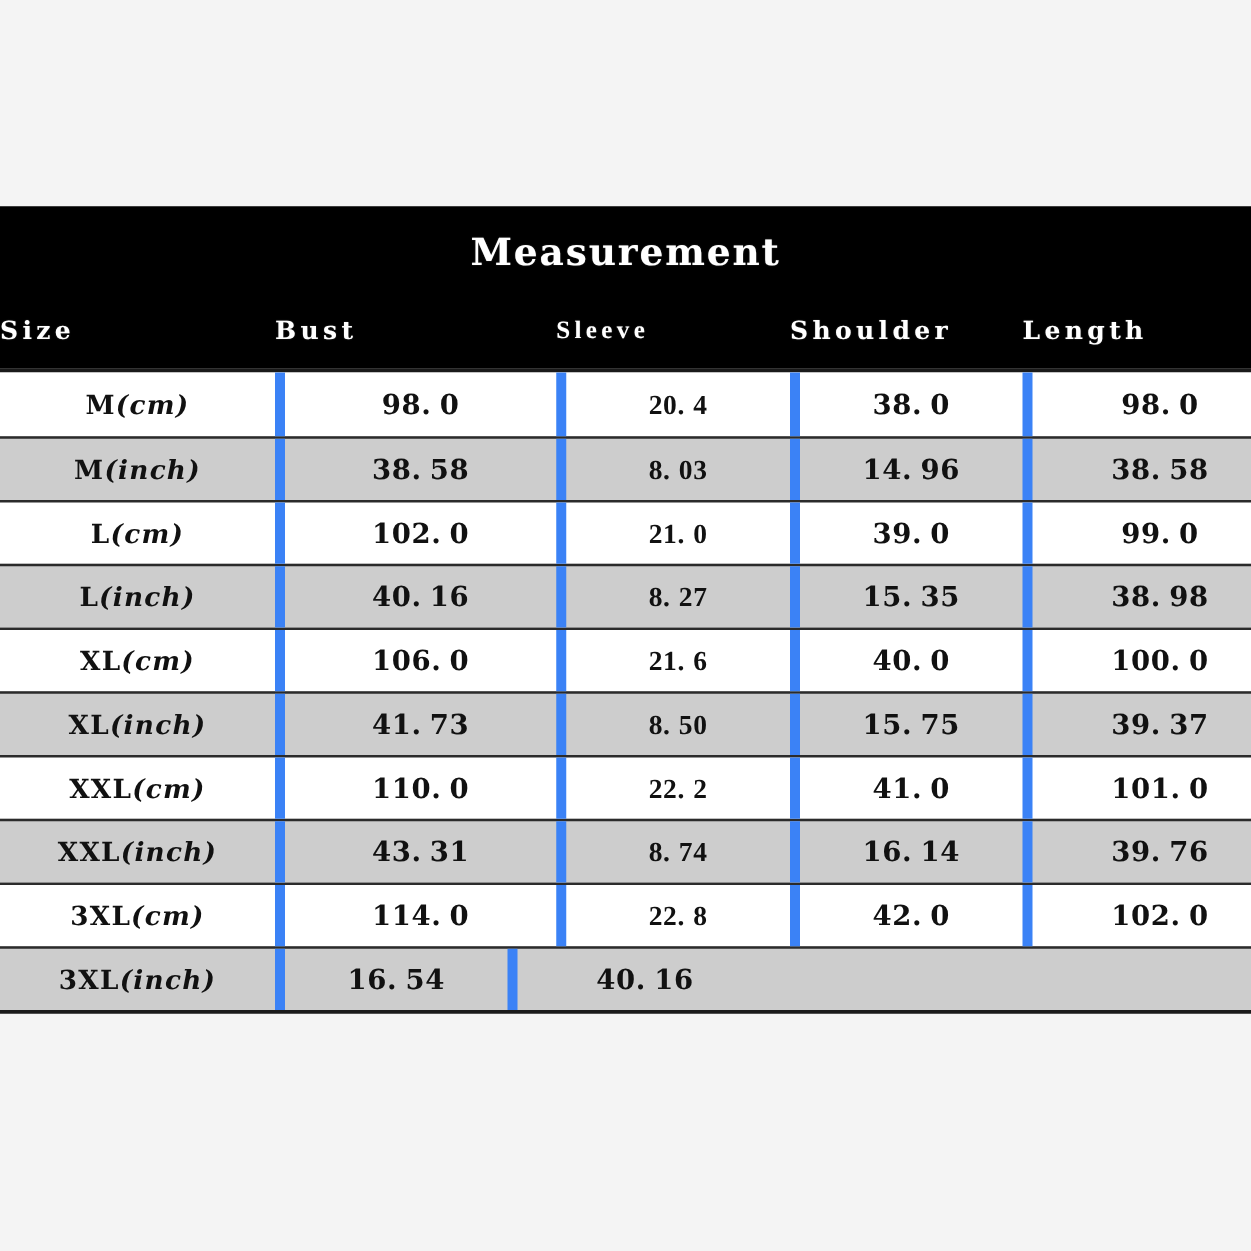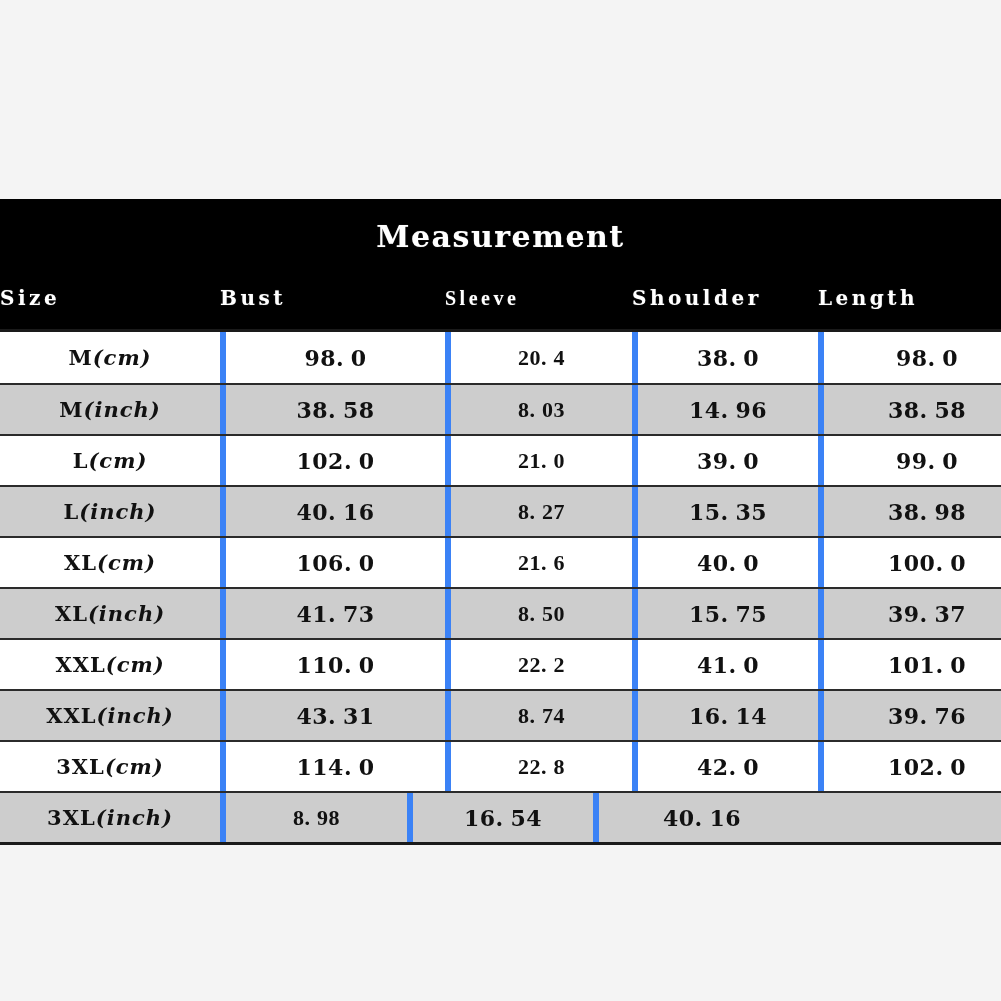--- a/index.html
+++ b/index.html
@@ -39,21 +39,20 @@
     color: #ffffff;
     font-size: 30px;
     font-weight: 700;
     letter-spacing: 1.5px;
     text-align: center;
     width: 1001px;
     padding-top: 21px;
     padding-bottom: 14px;
     line-height: 1.1;
     text-shadow: 0 0 1px rgba(255,255,255,0.35);
-    margin-top: 34px;
   }
   .head-row {
     display: flex;
     width: 1030px;
     height: 62px;
     align-items: center;
   }
   .head-cell {
     color: #ffffff;
     font-size: 20px;
@@ -96,21 +95,21 @@
     justify-content: center;
     box-sizing: border-box;
     font-size: 22px;
     font-weight: 700;
     color: #111111;
     letter-spacing: 0.5px;
     line-height: 1;
     height: 100%;
   }
   .data-cell + .data-cell {
-    border-left: 6px solid #3b82f6;
+    border-left: 8px solid #3b82f6;
   }
   .size-cell {
     font-size: 21px;
     letter-spacing: 1px;
   }
   .size-cell .sz { font-weight: 700; }
   .size-cell .unit { font-weight: 700; font-style: italic; }
 
   
   .num .dot-gap { display: inline-block; width: 0.30em; }
@@ -223,21 +222,20 @@
           <div class="data-cell num c1">114.<span class="dot-gap"></span>0</div>
           <div class="data-cell num c2">22.<span class="dot-gap"></span>8</div>
           <div class="data-cell num c3">42.<span class="dot-gap"></span>0</div>
           <div class="data-cell num c4">102.<span class="dot-gap"></span>0</div>
         </div>
         <div class="data-row row-gray">
           <div class="data-cell size-cell c0">
             <span class="sz">3XL</span>
             <span class="unit">(inch)</span>
           </div>
-          <div class="data-cell num c2">8.<span class="dot-gap"></span>98</div>
           <div class="data-cell num c3">16.<span class="dot-gap"></span>54</div>
           <div class="data-cell num c4">40.<span class="dot-gap"></span>16</div>
         </div>
       </div>
 
   </div>
 
 </div>
 
 </body></html>

